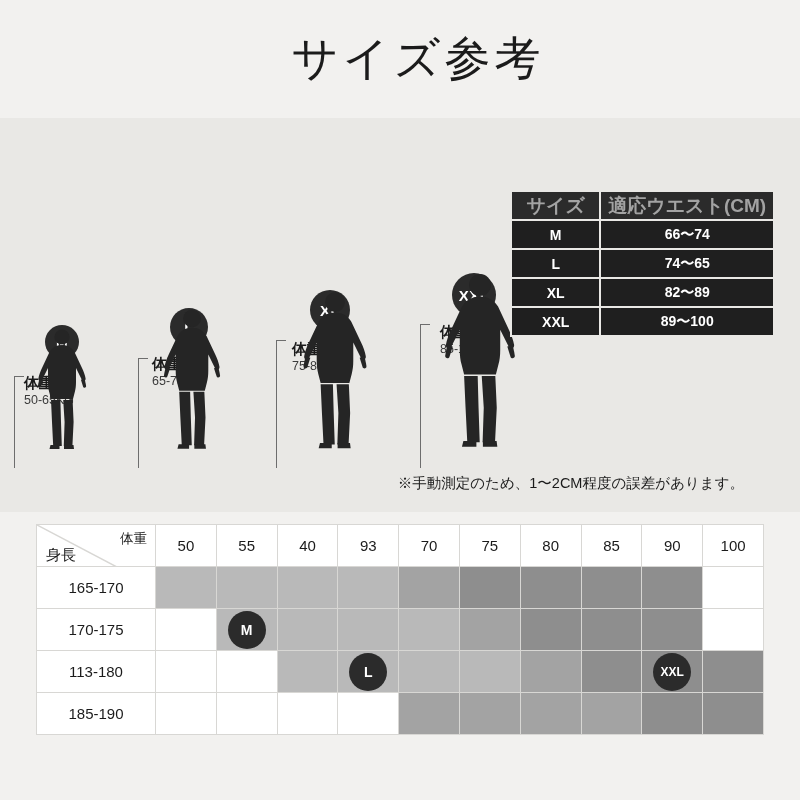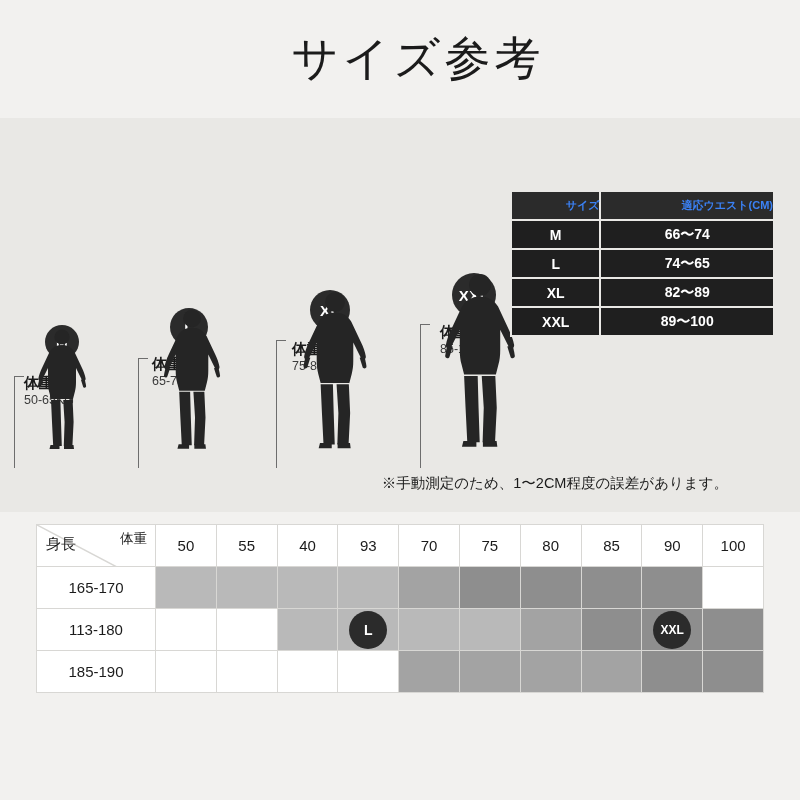--- a/index.html
+++ b/index.html
@@ -95,43 +95,42 @@
     font-size: 14px;
   }
   .size-table th, .size-table td {
     border: 2px solid #e9e8e5;
     text-align: center;
     height: 27px;
     padding: 0;
   }
   .size-table thead th {
     background: #2b2b2b;
-    color: #3b82f6;
+    color: #a3a3a3;
     font-weight: 700;
-    font-size: 11px;
-    text-align: right;
+    font-size: 19px;
   }
   .size-table tbody td {
     background: #1f1f1f;
     color: #ffffff;
     font-weight: 700;
     font-size: 14px;
   }
   .size-table col.c1 { width: 34%; }
   .size-table col.c2 { width: 66%; }
 
   
   .note-band {
     height: 44px;
     background: #e9e8e5;
     position: relative;
   }
   .note-text {
     position: absolute;
-    right: 72px;
+    right: 56px;
     top: 6px;
     font-size: 14.5px;
     color: #1b1b1b;
   }
 
   
   .matrix-wrap {
     background: #f2f1ef;
     padding: 12px 0 0 0;
     position: relative;
@@ -176,21 +175,21 @@
   .corner-line svg { display:block; }
   .corner-w {
     position: absolute;
     right: 8px;
     top: 5px;
     font-size: 13.5px;
   }
   .corner-h {
     position: absolute;
     left: 9px;
-    bottom: 12px;
+    bottom: 1px;
     font-size: 15px;
   }
 
   
   .sh0 { background: #ffffff !important; }
   .sh1 { background: #b9b9b9 !important; }
   .sh2 { background: #a3a3a3 !important; }
   .sh3 { background: #8e8e8e !important; }
 
   .cell-badge {
@@ -377,20 +376,35 @@
           <td class="sh1"></td>
           <td class="sh1"></td>
           <td class="sh2"></td>
           <td class="sh3"></td>
           <td class="sh3"></td>
           <td class="sh3"></td>
           <td class="sh3"></td>
           <td class="sh0"></td>
         </tr>
         <tr>
+          <td class="rowhead">170-175</td>
+          <td class="sh0"></td>
+          <td class="sh1">
+            <span class="cell-badge">M</span>
+          </td>
+          <td class="sh1"></td>
+          <td class="sh1"></td>
+          <td class="sh1"></td>
+          <td class="sh2"></td>
+          <td class="sh3"></td>
+          <td class="sh3"></td>
+          <td class="sh3"></td>
+          <td class="sh0"></td>
+        </tr>
+        <tr>
           <td class="rowhead">113-180</td>
           <td class="sh0"></td>
           <td class="sh0"></td>
           <td class="sh1"></td>
           <td class="sh1">
             <span class="cell-badge">L</span>
           </td>
           <td class="sh1"></td>
           <td class="sh1"></td>
           <td class="sh2"></td>

